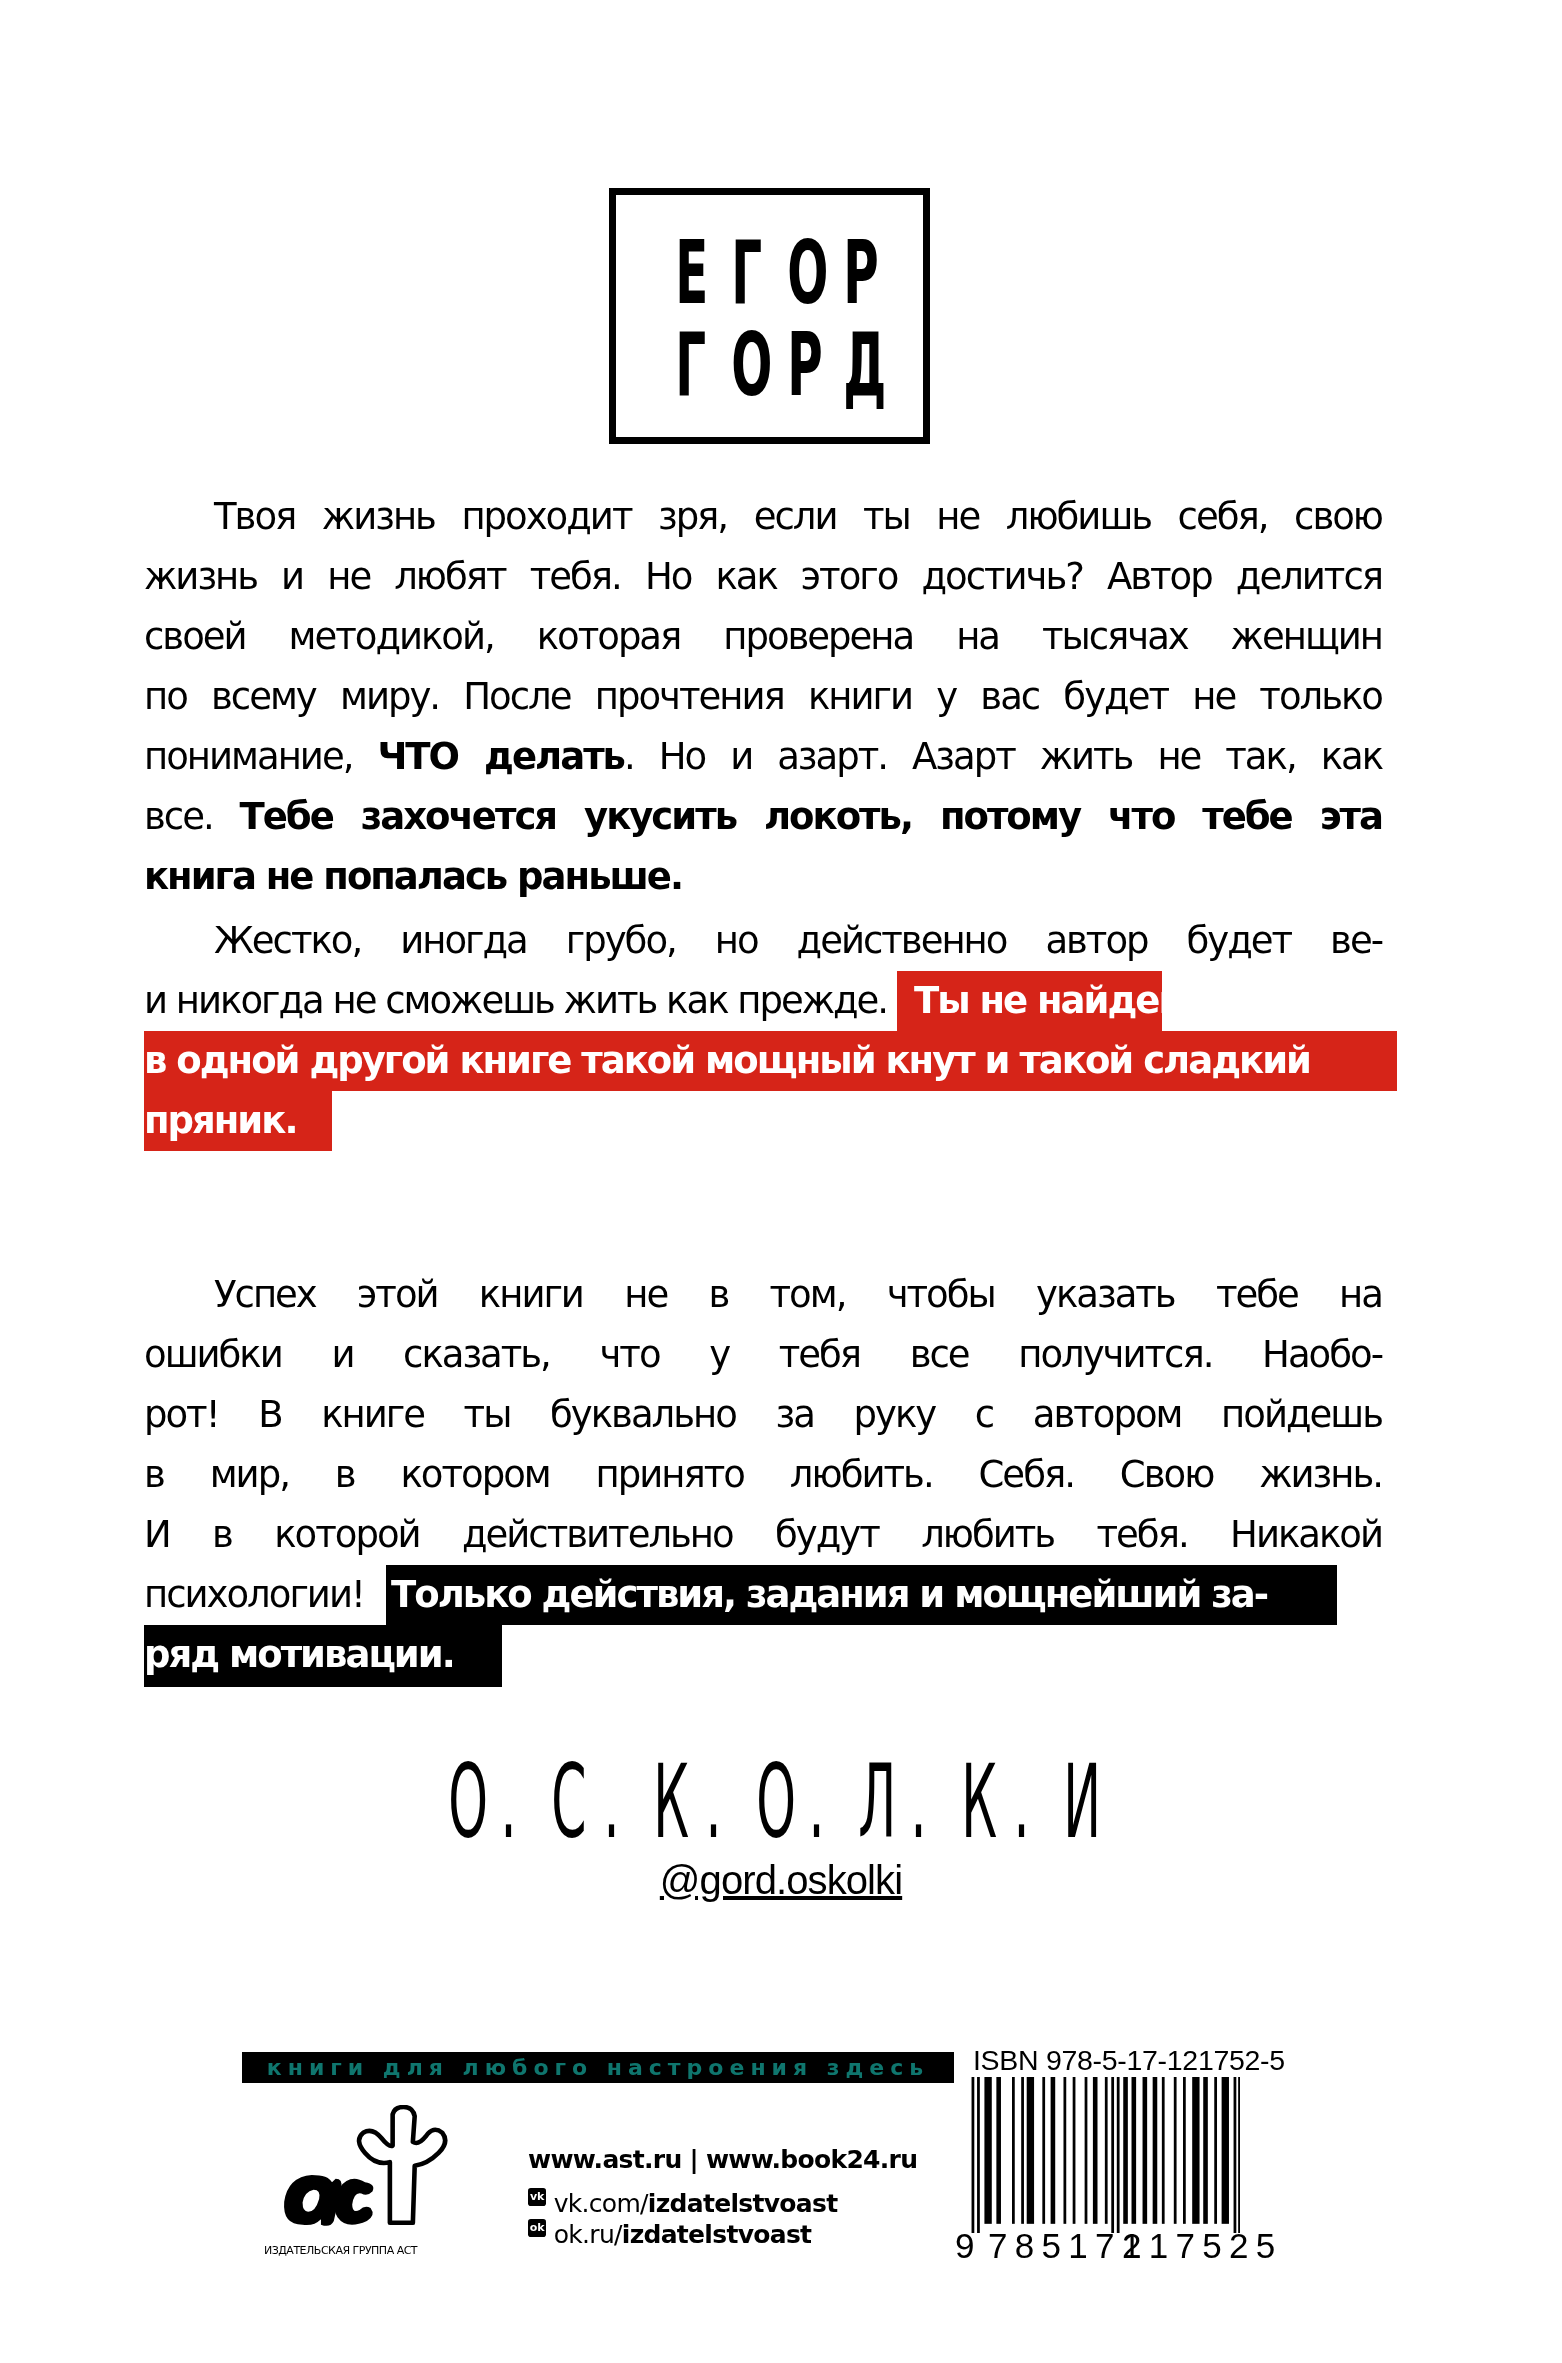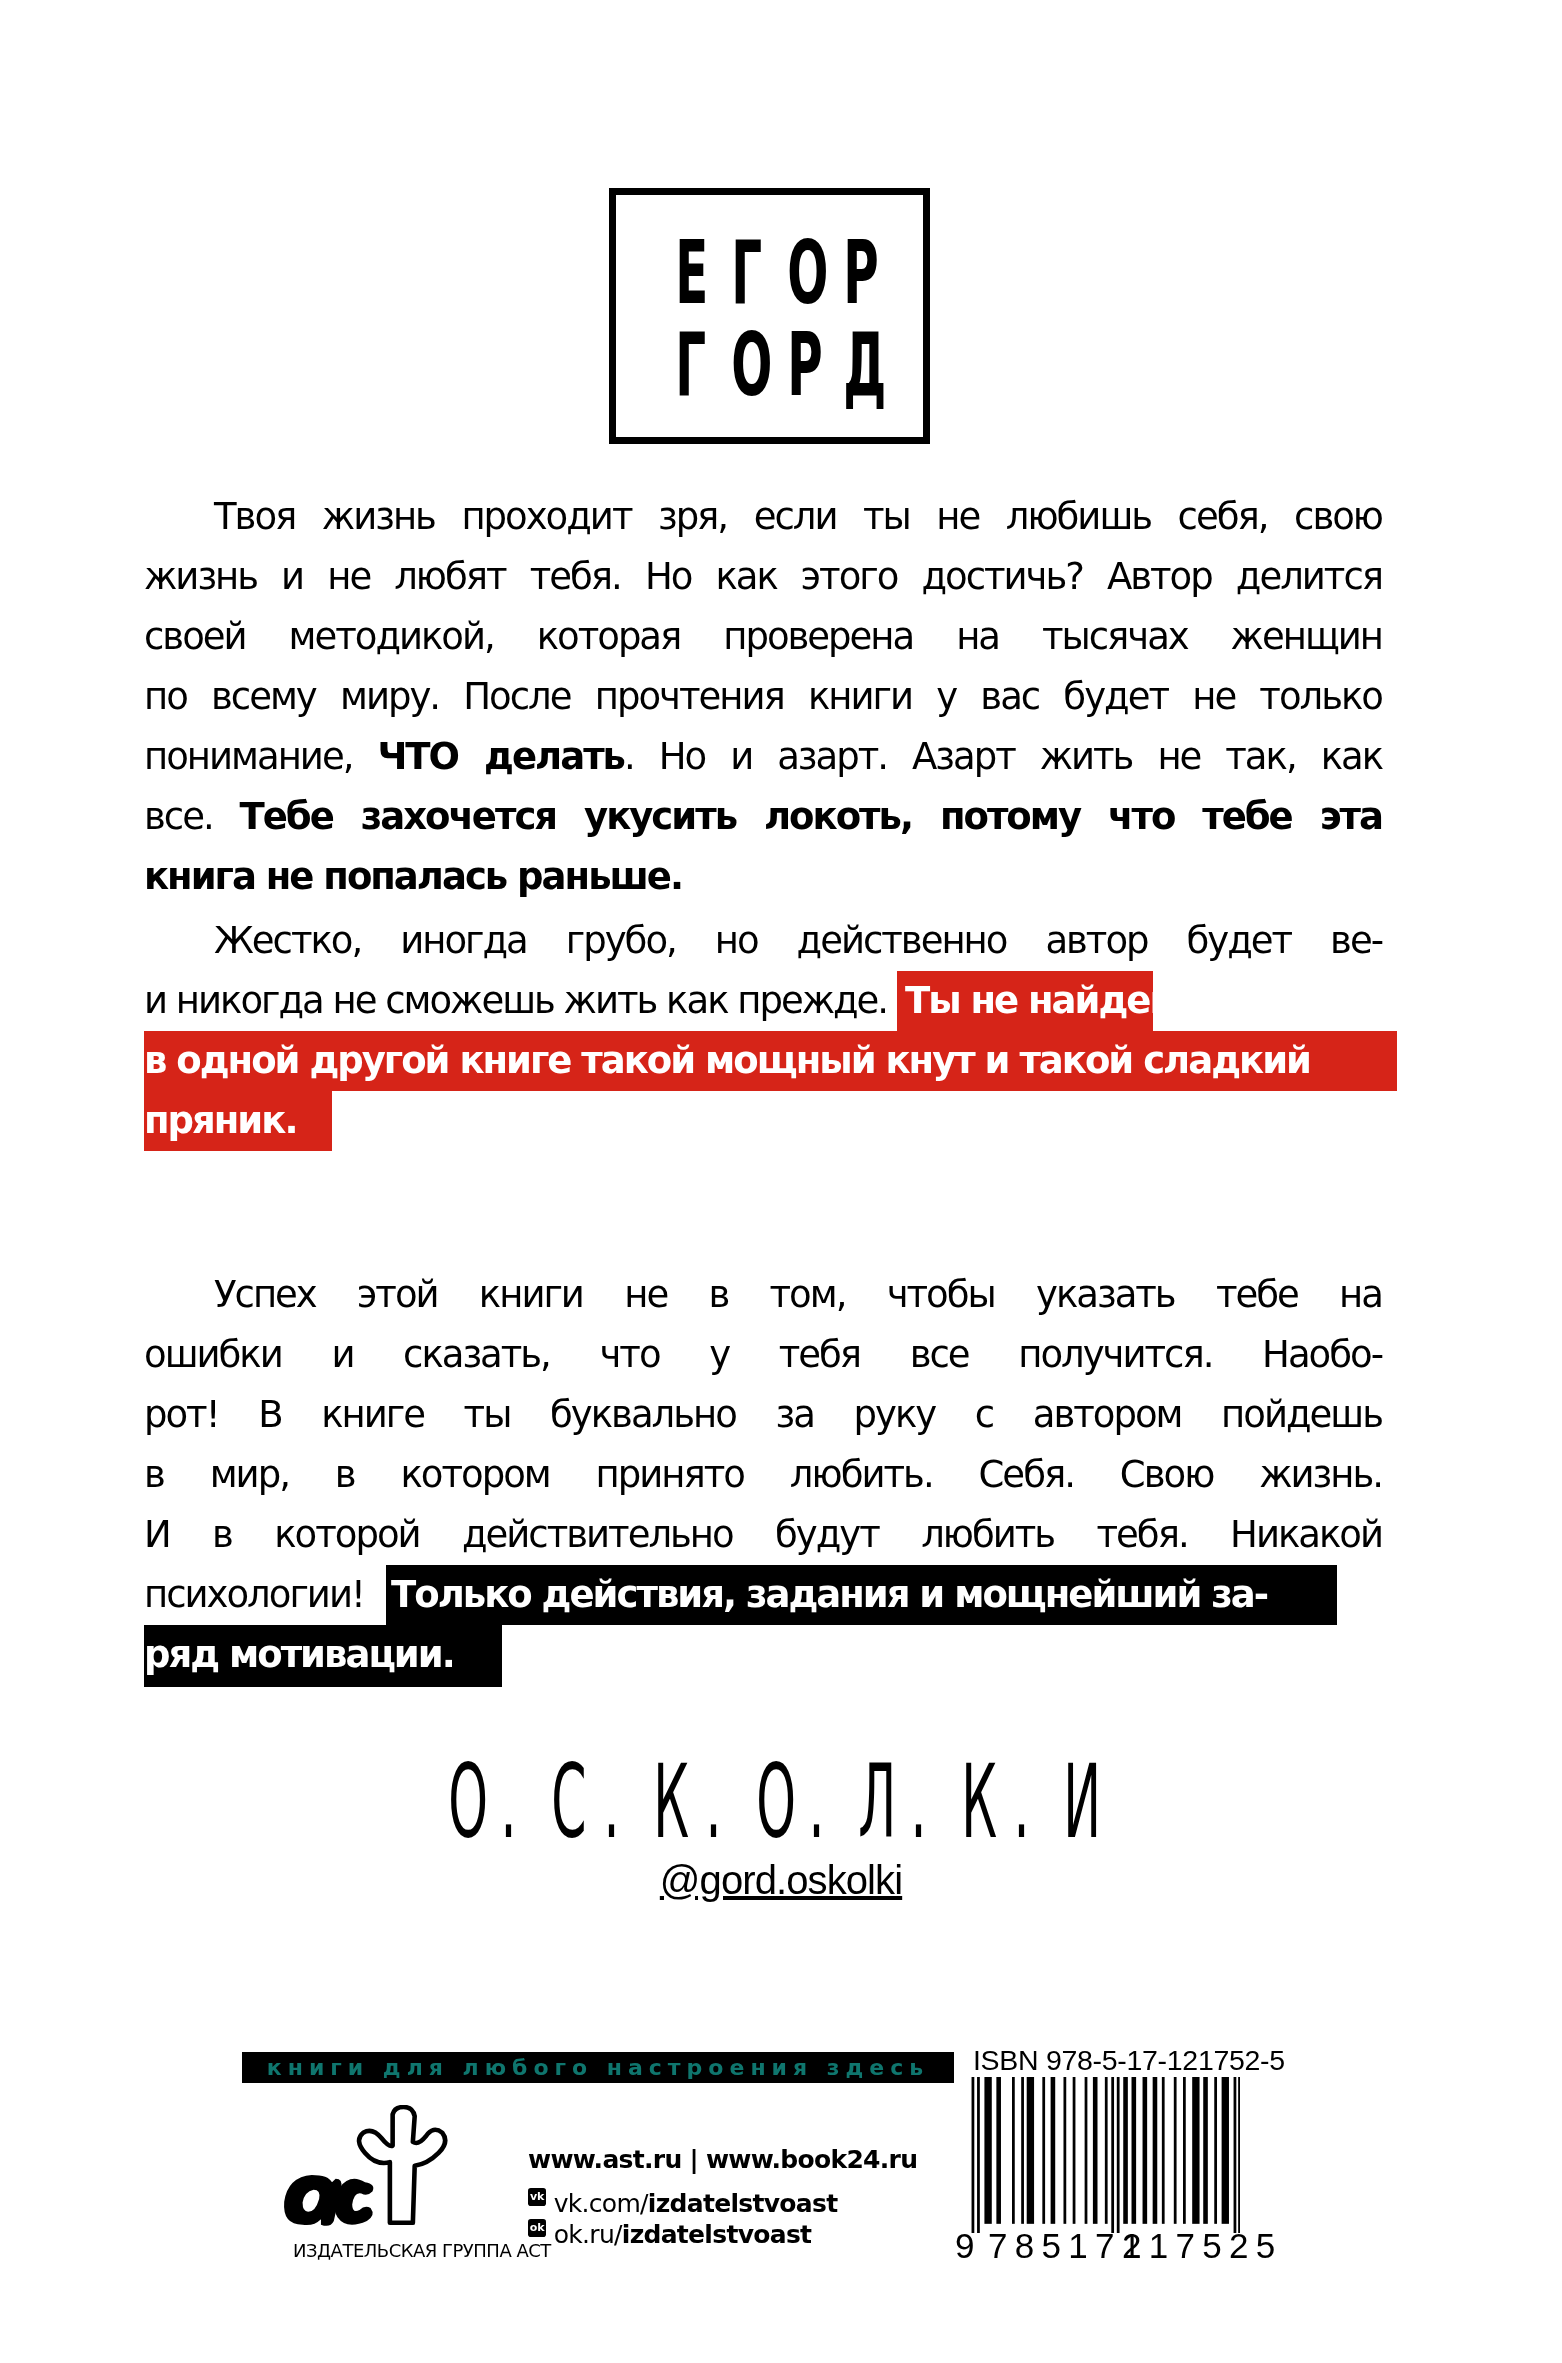--- a/index.html
+++ b/index.html
@@ -19,21 +19,21 @@
   .hl-black { background:#000; color:#fff; font-weight:bold; }
   .hl-row { display:block; height:60px; line-height:60px; white-space:nowrap; }
 
   .series-title { position:absolute; left:439px; top:1756px; width:652px; height:92px; display:flex; justify-content:space-between; align-items:center; font-family:"DejaVu Sans", sans-serif; font-size:101px; line-height:92px; }
   .series-title span { display:inline-block; transform:scaleX(0.5); transform-origin:center; width:37px; text-align:center; }
   .handle { position:absolute; left:0; width:1562px; top:1857px; text-align:center; font-family:"Liberation Sans", sans-serif; font-size:40px; line-height:46px; letter-spacing:-0.9px;text-decoration:underline; }
 
   .banner { position:absolute; left:242px; top:2052px; width:712px; height:31px; background:#000; color:#0f766e; font-family:"DejaVu Sans", sans-serif; font-weight:bold; font-size:22px; line-height:31px; letter-spacing:6px; text-align:center; }
 
   .ast-logo { position:absolute; left:275px; top:2105px; width:193px; height:129px; }
-  .ast-caption { position:absolute; left:264px; top:2241px; font-family:"DejaVu Sans", sans-serif; font-size:18px; line-height:20px; letter-spacing:-0.5px;margin-left:29px; }
+  .ast-caption { position:absolute; left:264px; top:2241px; font-family:"DejaVu Sans", sans-serif; font-size:11px; line-height:20px; letter-spacing:-0.5px; }
 
   .links { position:absolute; left:528px; top:2144px; font-family:"DejaVu Sans", sans-serif; }
   .web { font-weight:bold; font-size:25px; line-height:31px; letter-spacing:-0.7px; }
   .social { margin-top:13px; font-size:25px; line-height:31px; letter-spacing:-0.7px; display:flex; align-items:flex-start; }
   .social + .social { margin-top:0; }
   .social .icon { display:inline-block; width:18.4px; height:18.4px; background:#000; border-radius:2.8px; margin-right:7.3px; color:#fff; font-size:11px; line-height:18.4px; text-align:center; font-weight:bold; letter-spacing:0; }
   .social .bold { font-weight:bold; }
 
   .isbn-text { position:absolute; left:973px; top:2044px; font-family:"Liberation Sans", sans-serif; font-size:28.5px; line-height:33px; letter-spacing:-0.3px; }
   .barcode { position:absolute; left:955px; top:2077px; width:285px; height:156px; }
@@ -62,21 +62,21 @@
   <span class="line">жизнь и не любят тебя. Но как этого достичь? Автор делится</span>
   <span class="line">своей методикой, которая проверена на тысячах женщин</span>
   <span class="line">по всему миру. После прочтения книги у вас будет не только</span>
   <span class="line"><span>понимание, </span><span class="b">ЧТО делать</span><span>. Но и азарт. Азарт жить не так, как</span></span>
   <span class="line"><span>все. </span><span class="b">Тебе захочется укусить локоть, потому что тебе эта</span></span>
   <span class="line last b">книга не попалась раньше.</span>
 </div>
 
 <div class="para" style="top:911px;">
   <span class="line indent">Жестко, иногда грубо, но действенно автор будет ве-</span>
-  <span class="hl-row" style="height:60px;"><span>и  никогда не сможешь жить как прежде.</span> <span class="hl-red" style="display:inline-block; width:248px; padding-left:8px; height:60px;">Ты не найдешь ни</span></span>
+  <span class="hl-row" style="height:60px;"><span>и  никогда не сможешь жить как прежде.</span> <span class="hl-red" style="display:inline-block; width:248px; padding-left:17px; height:60px;">Ты не найдешь ни</span></span>
   <span class="hl-row hl-red" style="width:1253px;">в одной другой книге такой мощный кнут и такой сладкий</span>
   <span class="hl-row hl-red" style="width:188px;">пряник.</span>
 </div>
 
 <div class="para" style="top:1265px;">
   <span class="line indent">Успех этой книги не в том, чтобы указать тебе на</span>
   <span class="line">ошибки и сказать, что у тебя все получится. Наобо-</span>
   <span class="line">рот! В книге ты буквально за руку с автором пойдешь</span>
   <span class="line">в мир, в котором принято любить. Себя. Свою жизнь.</span>
   <span class="line">И в которой действительно будут любить тебя. Никакой</span>

